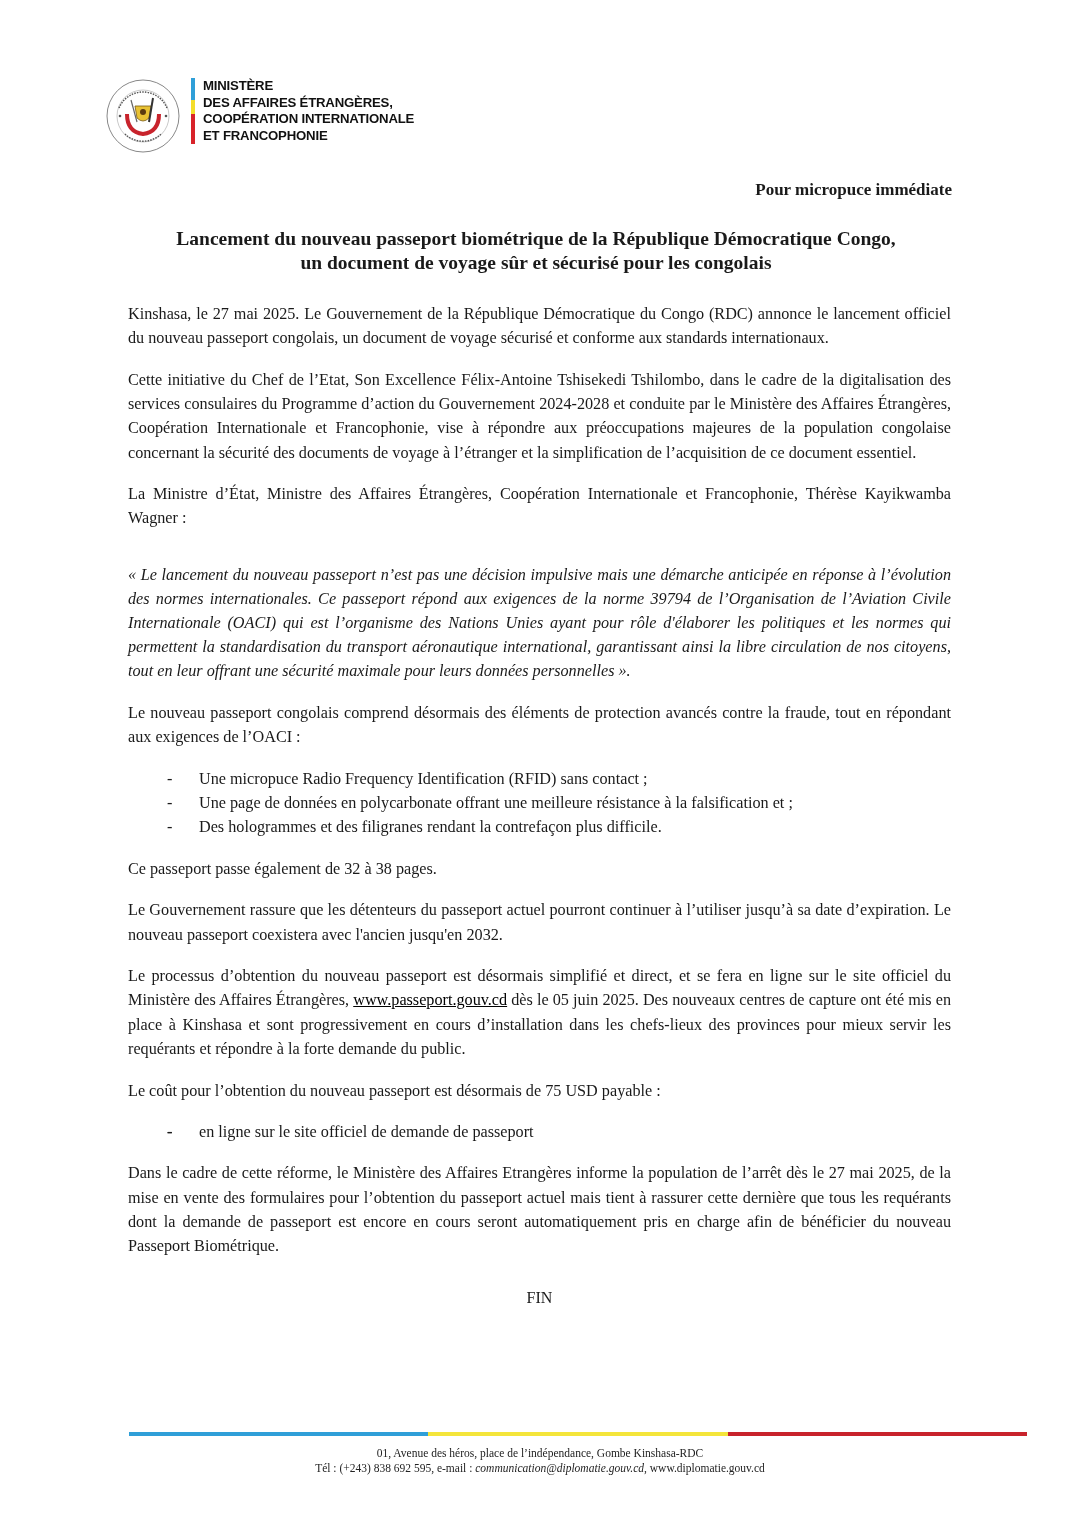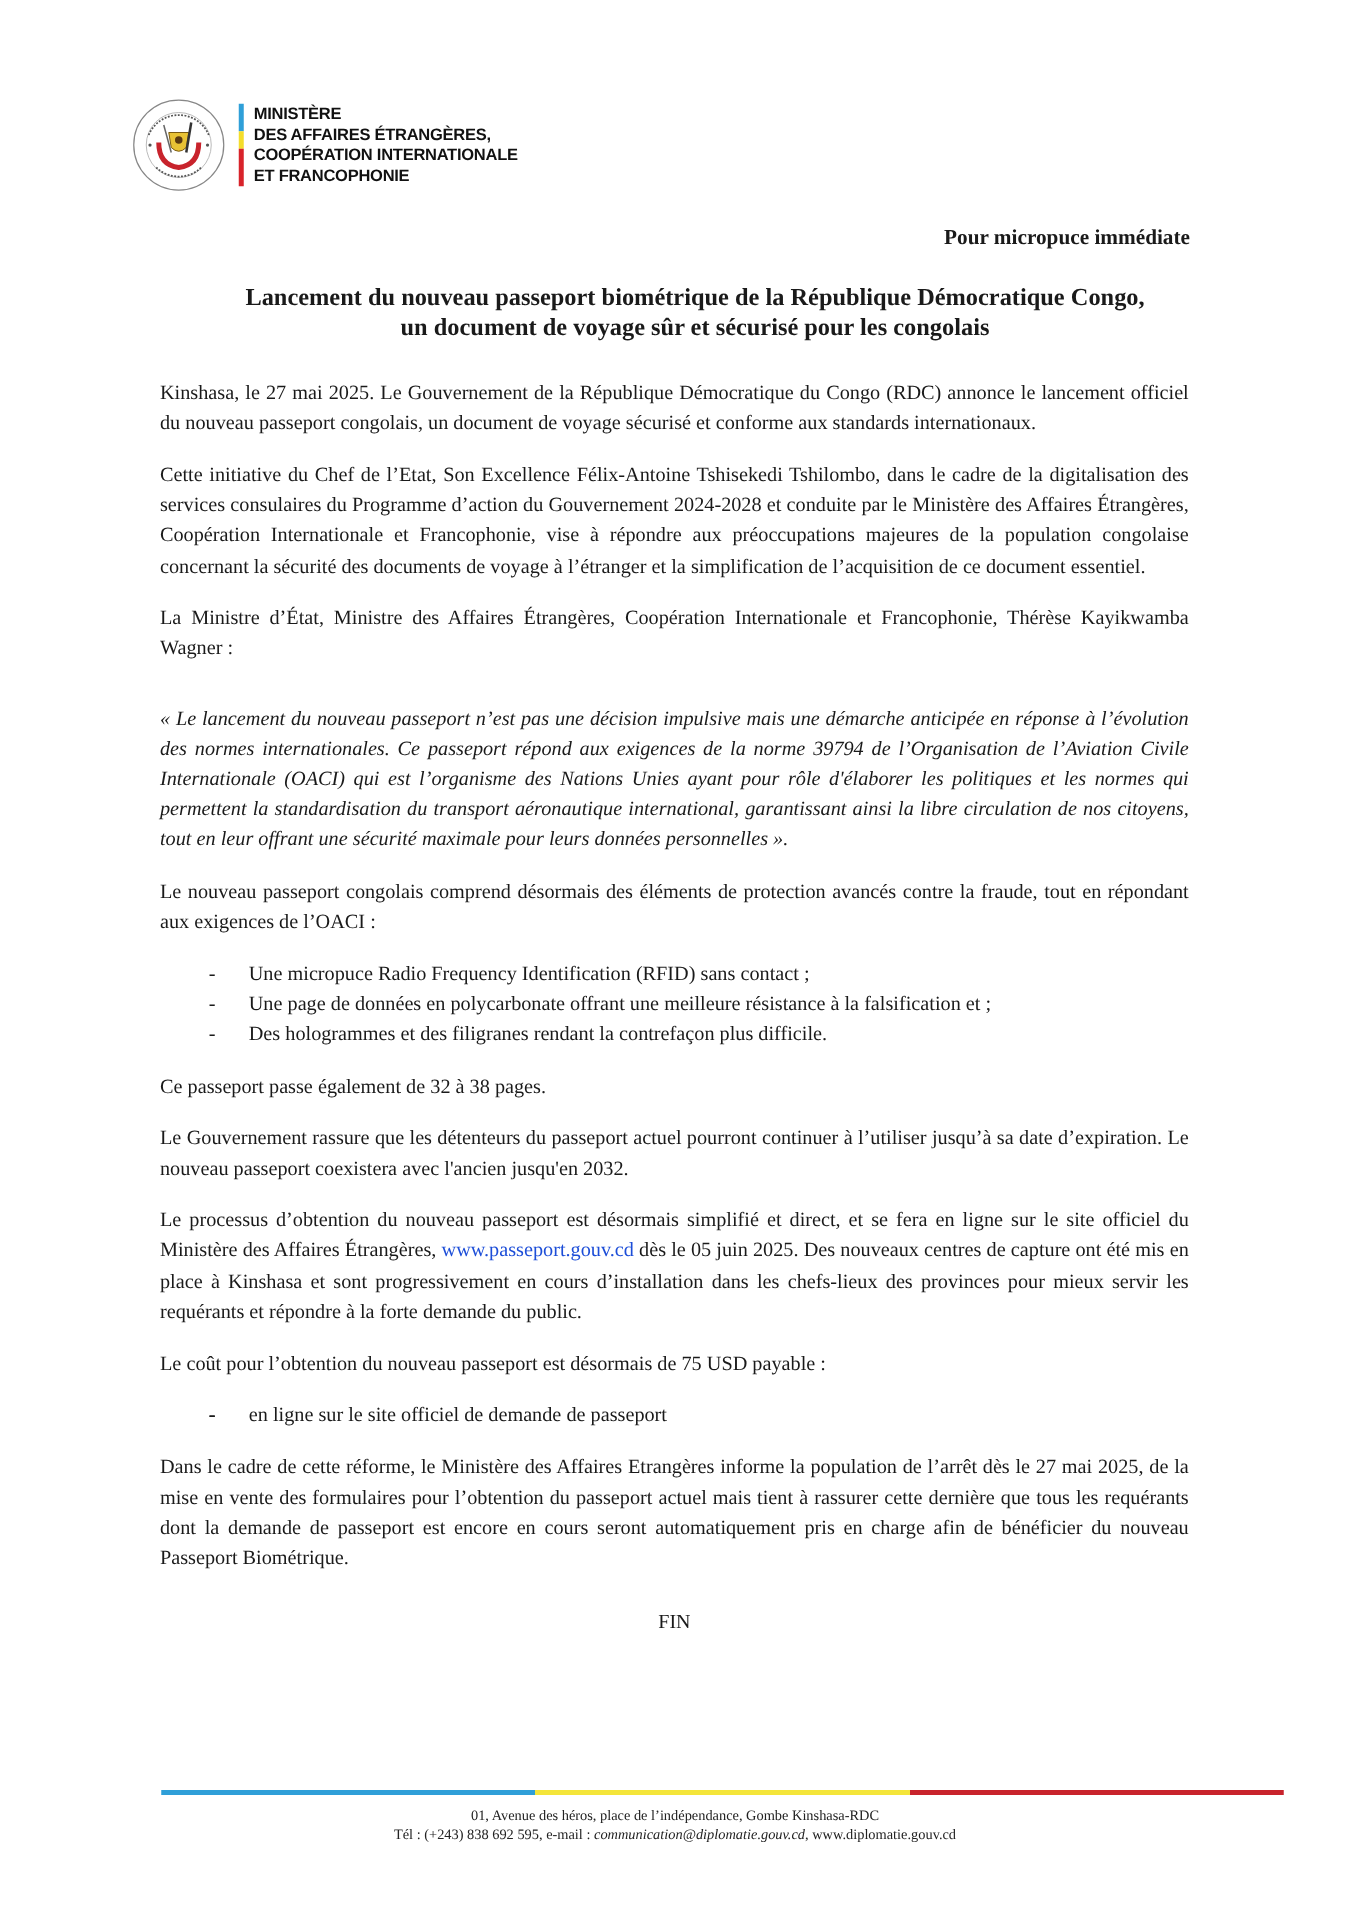--- a/index.html
+++ b/index.html
@@ -1,44 +1,44 @@
 <!DOCTYPE html>
 <html><head>
   <meta charset="utf-8">
   <style>
     html, body { margin: 0; padding: 0; background: #ffffff; }
     body {
       width: 1080px; height: 1528px; position: relative; overflow: hidden;
       font-family: "Liberation Serif", "DejaVu Serif", serif;
       color: #1a1a1a;
     }
-    .header { position: absolute; left: 105px; top: 78px; display: flex; align-items: center; }
+    .header { position: absolute; left: 105px; top: 78px; display: flex; align-items: flex-start; }
     .seal { width: 76px; height: 76px; position: relative; }
     .seal svg { width: 76px; height: 76px; display: block; }
     .stripe { width: 4px; height: 66px; margin-left: 10px; display: flex; flex-direction: column; }
     .stripe span { display: block; }
     .stripe .s1 { height: 22px; background: #2f9fd8; }
     .stripe .s2 { height: 14px; background: #f4dd2b; }
     .stripe .s3 { height: 30px; background: #d8232a; }
     .ministry { margin-left: 8px; font-family: "Liberation Sans", "DejaVu Sans", sans-serif;
       font-weight: bold; font-size: 13.2px; line-height: 16.5px; color: #111; letter-spacing: -0.2px; }
     .ministry div { white-space: nowrap; }
 
     .release { position: absolute; right: 128px; top: 180px; font-weight: bold; font-size: 17px; }
-    .title { position: absolute; left: 116px; width: 880px; top: 227px; text-align: center;
+    .title { position: absolute; left: 96px; width: 880px; top: 227px; text-align: center;
       font-weight: bold; font-size: 19.5px; line-height: 24px; }
 
     .content { position: absolute; left: 128px; width: 823px; top: 302px; font-size: 16.2px; line-height: 24.2px; }
     .content p { margin: 0 0 17.5px 0; text-align: justify; text-align-last: left; }
     .content p.quote { font-style: italic; margin-top: 32px; }
     .content b { font-weight: normal; }
     .content ul { list-style: none; margin: 0 0 17px 0; padding: 0; }
     .content li { position: relative; padding-left: 71px; }
     .content li .dash { position: absolute; left: 39px; }
-    .link { color: #1d4ed8; }
+    .link { color: #000000; text-decoration: underline; }
     .fin { text-align: center; margin-top: 28px; font-size: 16px; }
 
     .footer-bar { position: absolute; left: 129px; top: 1432px; width: 898px; height: 4px; display: flex; }
     .footer-bar span { flex: 1; height: 4px; }
     .footer-bar .b1 { background: #2f9fd8; }
     .footer-bar .b2 { background: #f4e53a; }
     .footer-bar .b3 { background: #c8232c; }
     .footer { position: absolute; left: 100px; width: 880px; top: 1446px; text-align: center;
       font-size: 11.5px; line-height: 15px; color: #222; }
     .footer i { font-style: italic; }

